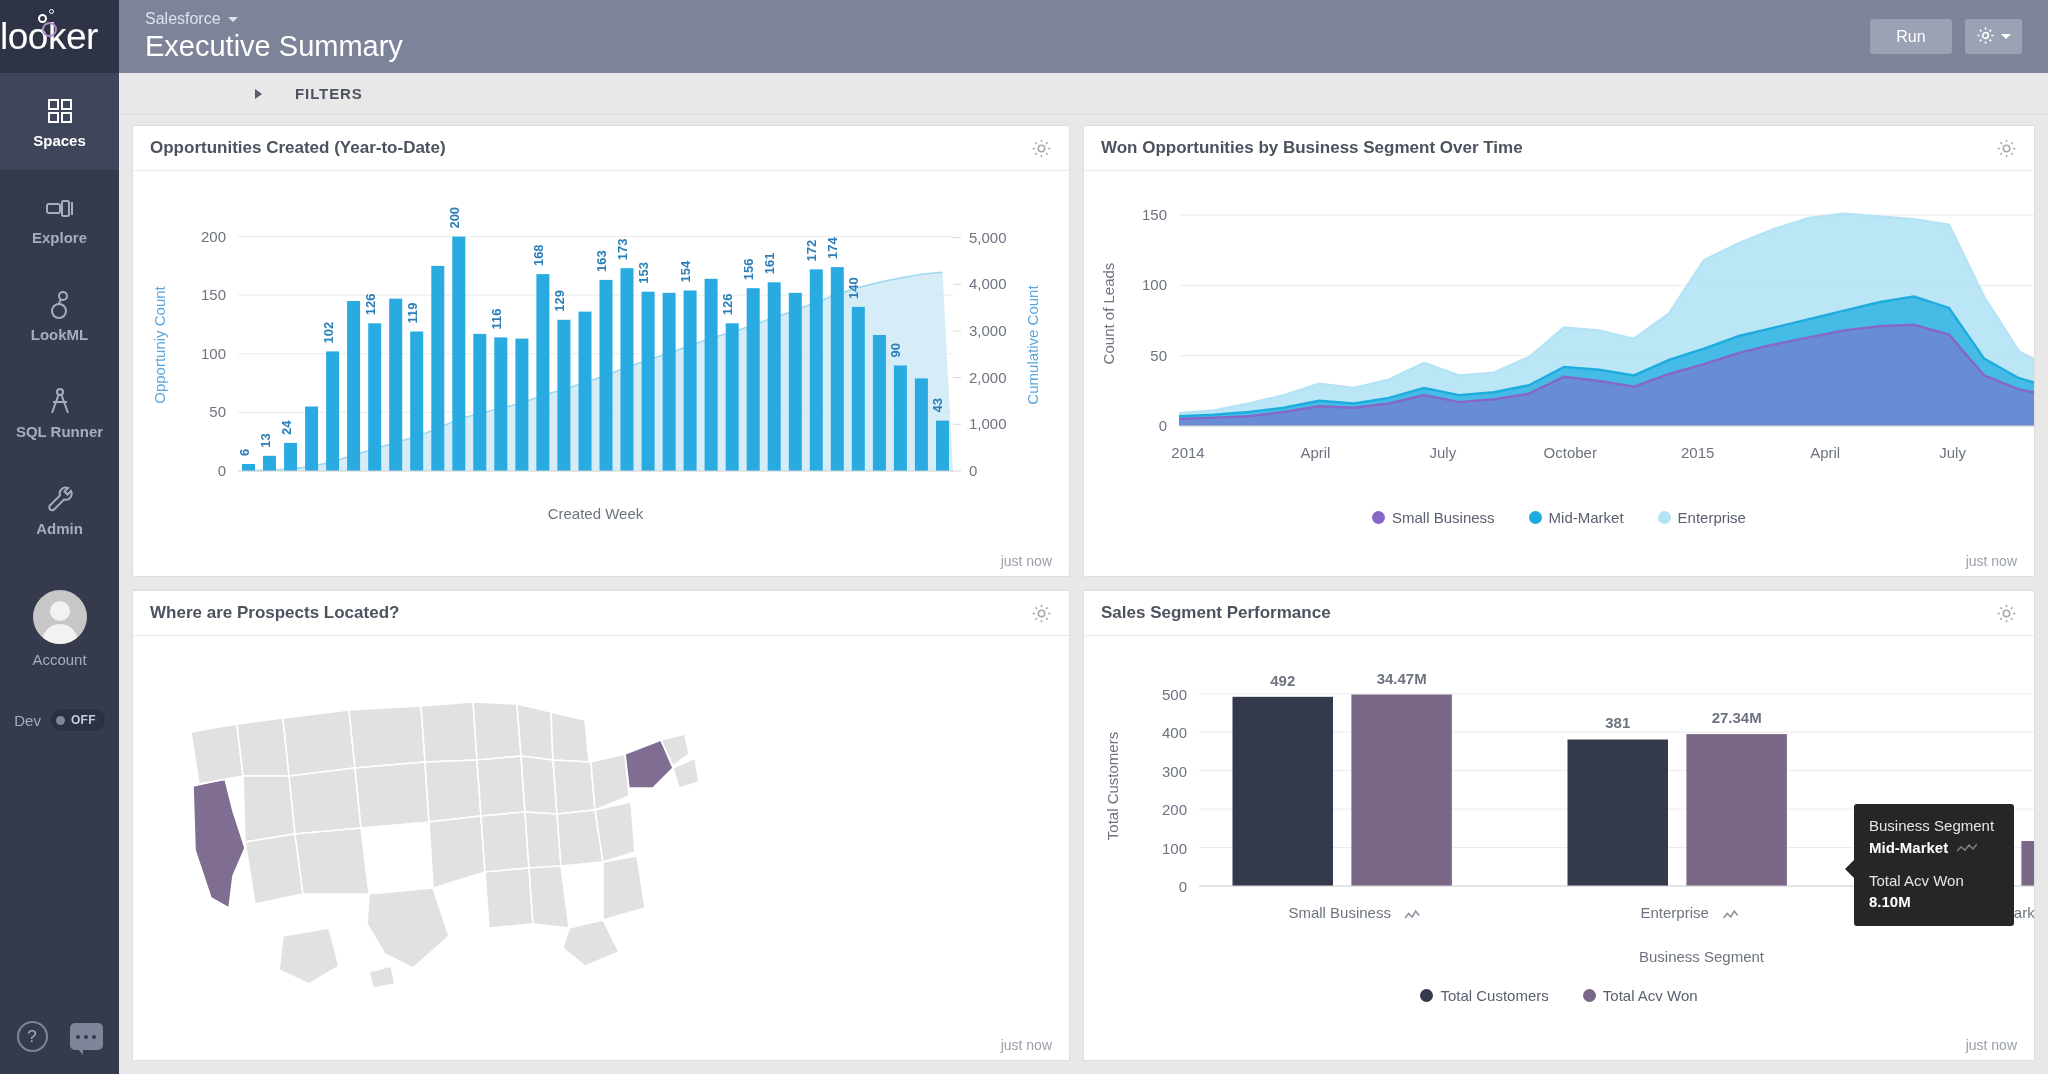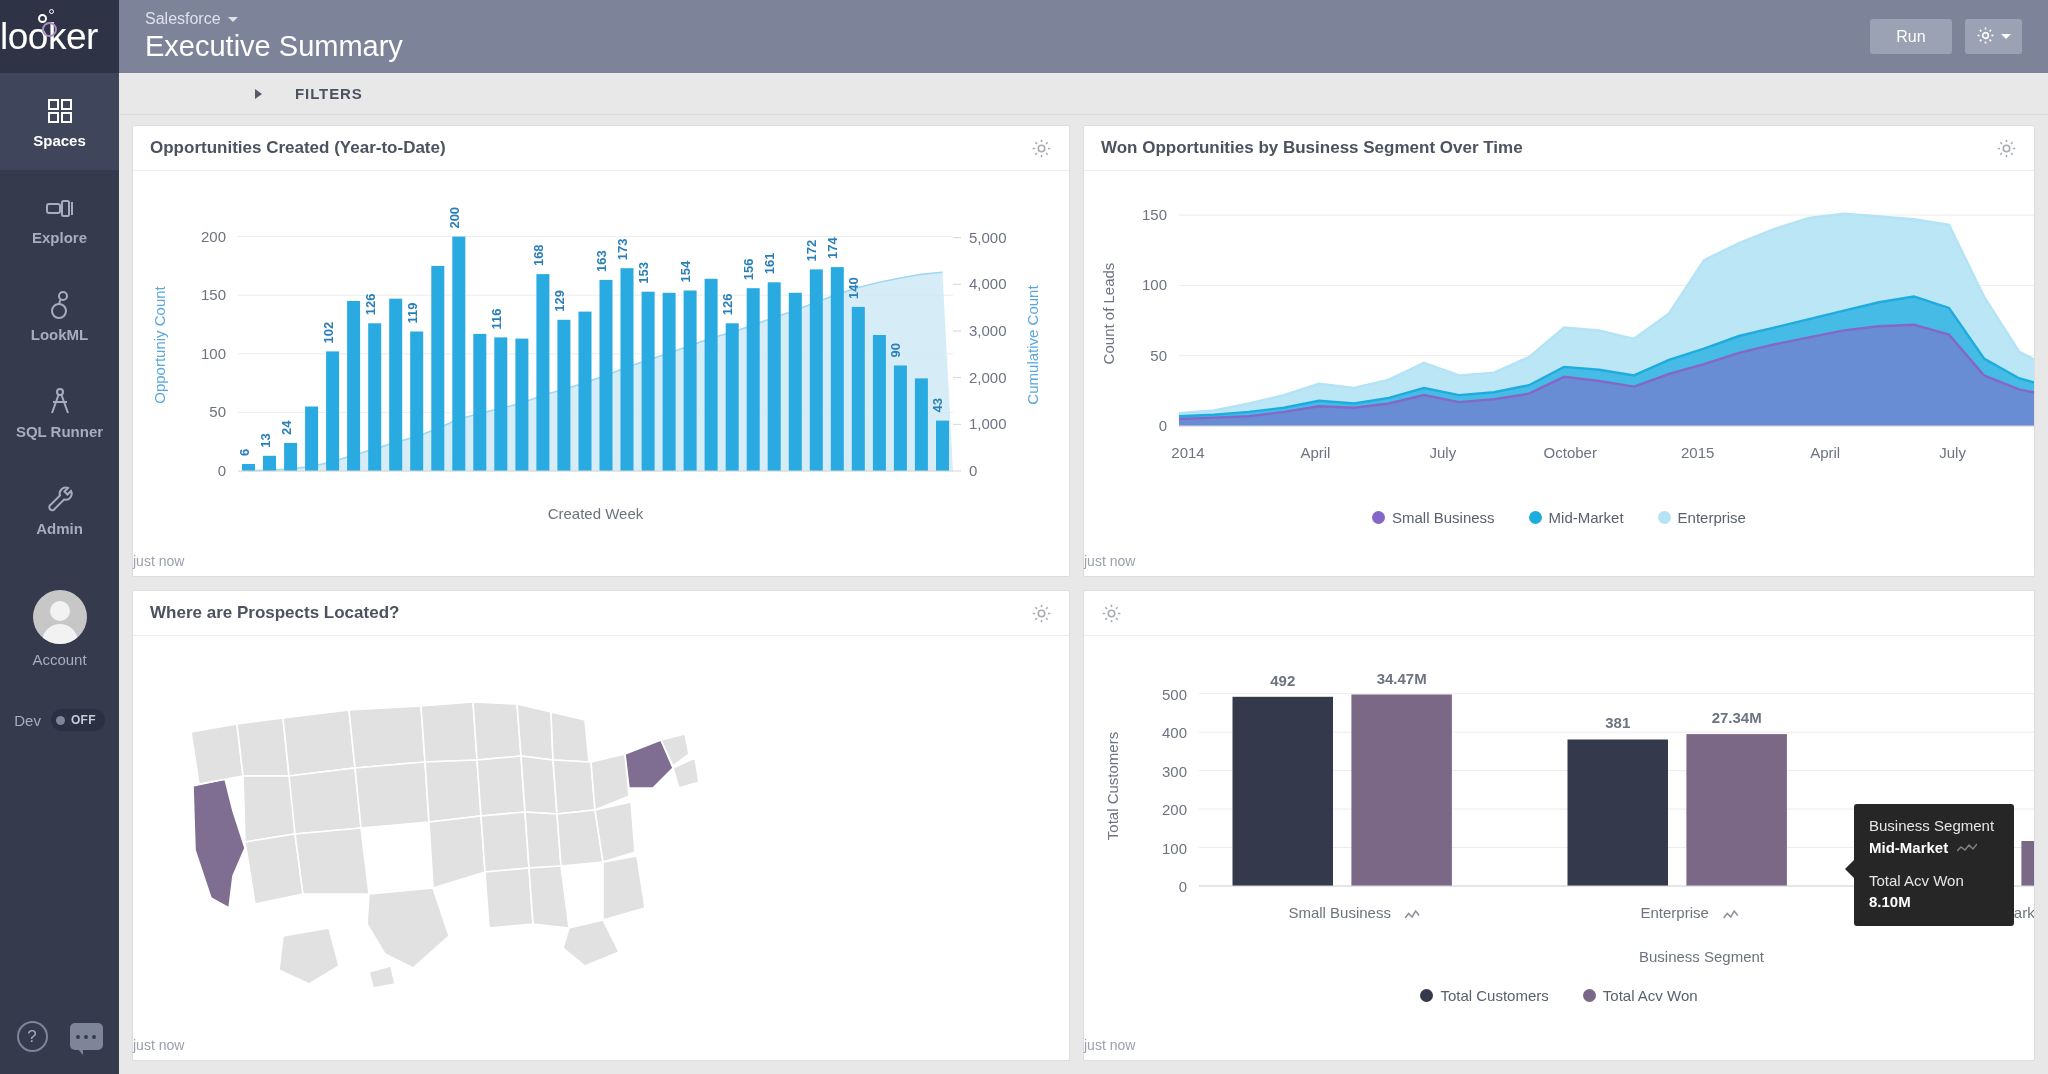--- a/index.html
+++ b/index.html
@@ -143,21 +143,21 @@
   }
   .tile-head {
     height: 45px; flex: 0 0 45px; display: flex; align-items: center;
     padding: 0 17px 0 17px; border-bottom: 1px solid #ececec;
   }
   .tile-title { font-size: 17px; font-weight: 700; color: #4c525f; flex: 1; }
   .gear-ic { cursor: pointer; opacity: 0.75; display: flex; }
   .tile-body { flex: 1; position: relative; min-height: 0; overflow: hidden; }
   .tile-foot {
     height: 30px; flex: 0 0 30px; display: flex; align-items: center;
-    padding-right: 17px;
+    justify-content: flex-end; padding-right: 17px;
     font-size: 14px; color: #9aa0ad; margin-top: 12px;
   }
 
   
   .ax { font-size: 15px; fill: #6d7380; font-family: "Liberation Sans", sans-serif; }
   .ax-blue { font-size: 15px; fill: #5aa7dd; font-family: "Liberation Sans", sans-serif; }
   .ax-purple { font-size: 15px; fill: #7b6f8c; font-family: "Liberation Sans", sans-serif; }
   .dl { font-size: 13px; font-weight: 700; fill: #2a7fb8; font-family: "Liberation Sans", sans-serif; }
   .grid-l { stroke: #ececec; stroke-width: 1; }
   .axis-l { stroke: #d6d6d6; stroke-width: 1; }
@@ -544,20 +544,21 @@
               <path d="M236 336 L258 330 L262 348 L240 352 Z" fill="#e1e1e1" stroke="#ffffff" stroke-width="1.6"></path>
             </svg>
         </div>
         <div class="tile-foot">
           <span>just now</span>
         </div>
       </section>
 
       <section class="tile">
         <div class="tile-head">
+          <span class="tile-title">Sales Segment Performance</span>
           <span class="gear-ic">
             <svg width="21" height="21" viewBox="0 0 20 20">
                 <g fill="none" stroke="#8a9099" stroke-width="1.5">
               <circle cx="10" cy="10" r="3.1"></circle>
               <path d="M10 1.6v2.2M10 16.2v2.2M18.4 10h-2.2M3.8 10H1.6M15.9 4.1l-1.6 1.6M5.7 14.3l-1.6 1.6M15.9 15.9l-1.6-1.6M5.7 5.7L4.1 4.1"></path>
             </g>
               </svg>
           </span>
         </div>
         <div class="tile-body">

